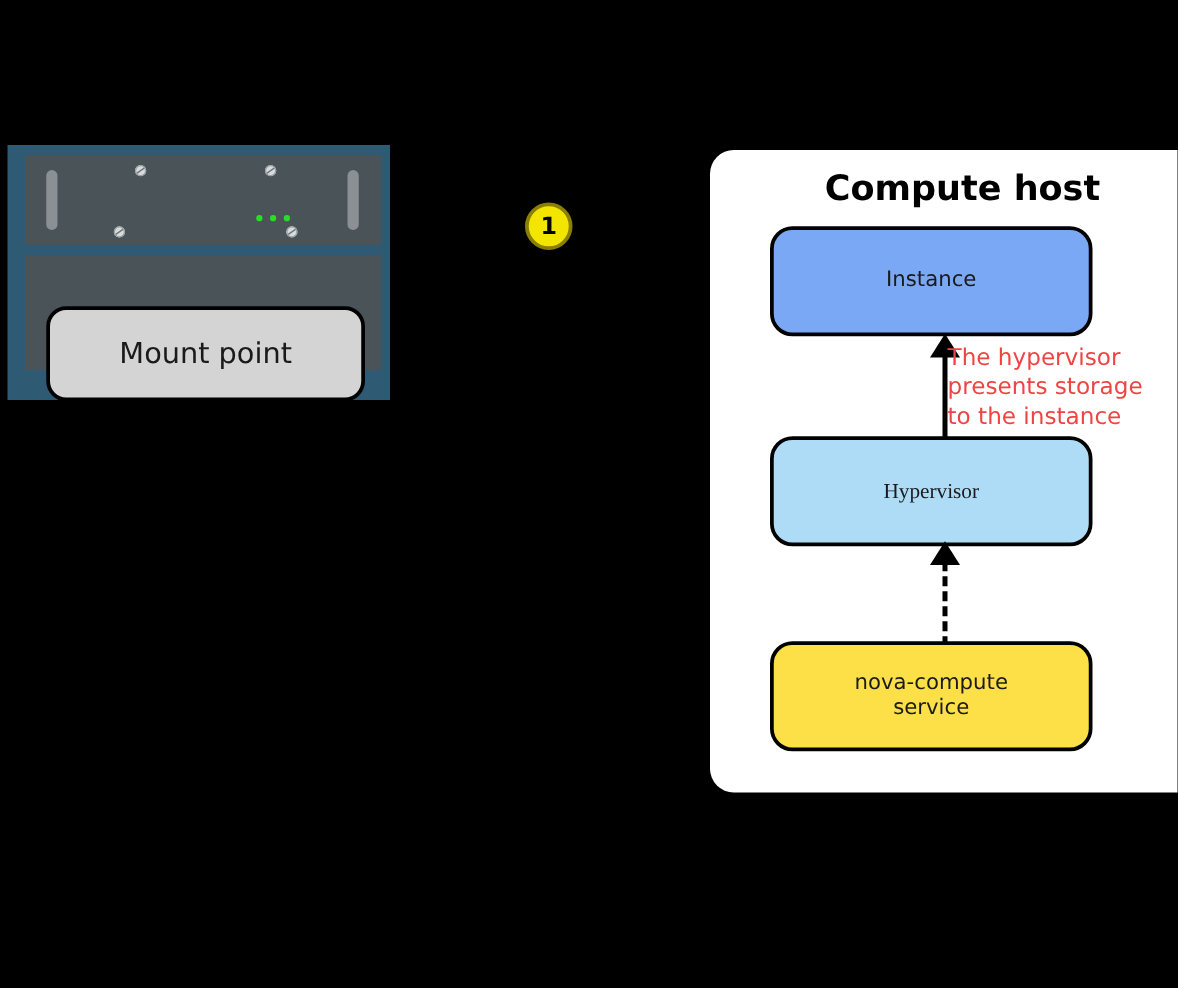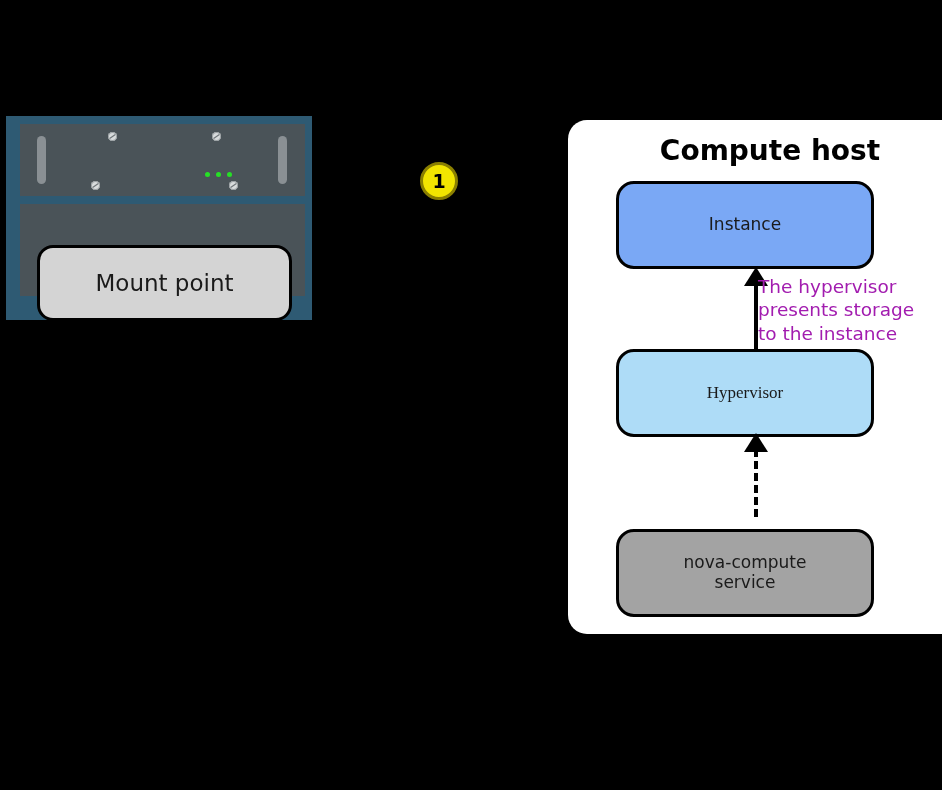--- a/index.html
+++ b/index.html
@@ -155,21 +155,21 @@
     display: flex;
     align-items: center;
     justify-content: center;
     text-align: center;
     font-size: 17px;
     color: #1a1a1a;
     line-height: 1.15;
   }
   #instance-box     { top: 61px;  height: 88px; background: #7aa8f5; }
   #hypervisor-box   { top: 229px; height: 88px; background: #aedcf7; font-family: Liberation Serif, serif; }
-  #nova-compute-box { top: 409px; height: 88px; background: #a3a3a3; }
+  #nova-compute-box { top: 393px; height: 88px; background: #fde047; }
 
   
   .arrow {
     position: absolute;
     left: 176px;
     width: 24px;
   }
   .arrow .shaft {
     position: absolute;
     left: 10px;
@@ -196,21 +196,21 @@
   #arrow-hypervisor-instance .shaft { height: 70px; }
   #arrow-nova-hypervisor      { top: 313px; height: 84px; }
   #arrow-nova-hypervisor .shaft { height: 68px; }
 
   #hypervisor-note {
     position: absolute;
     left: 190px;
     top: 155px;
     width: 180px;
     font-size: 18.5px;
-    color: #a21caf;
+    color: #ef4444;
     line-height: 1.27;
     white-space: pre-line;
   }
 </style>
 </head>
 <body>
 
 <div id="storage-array">
 
   <div id="storage-unit">

